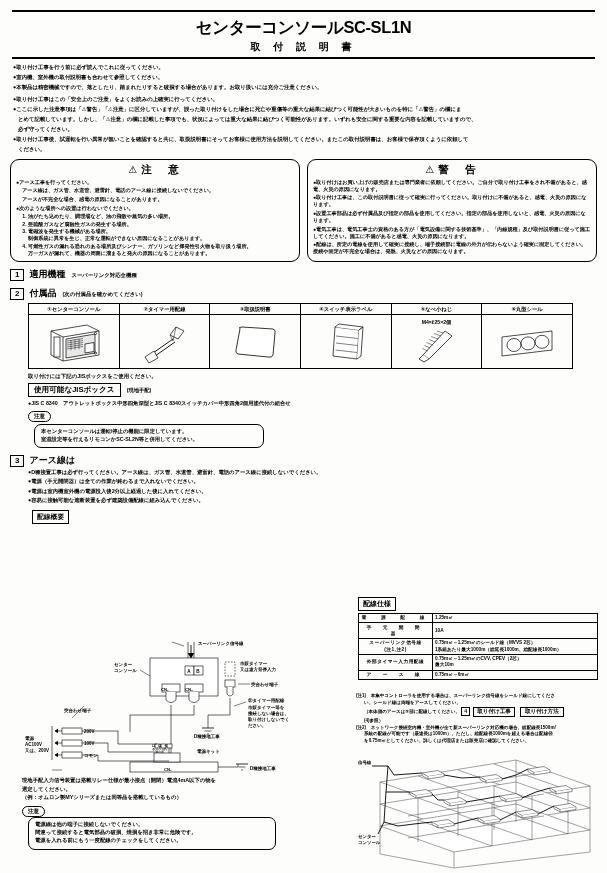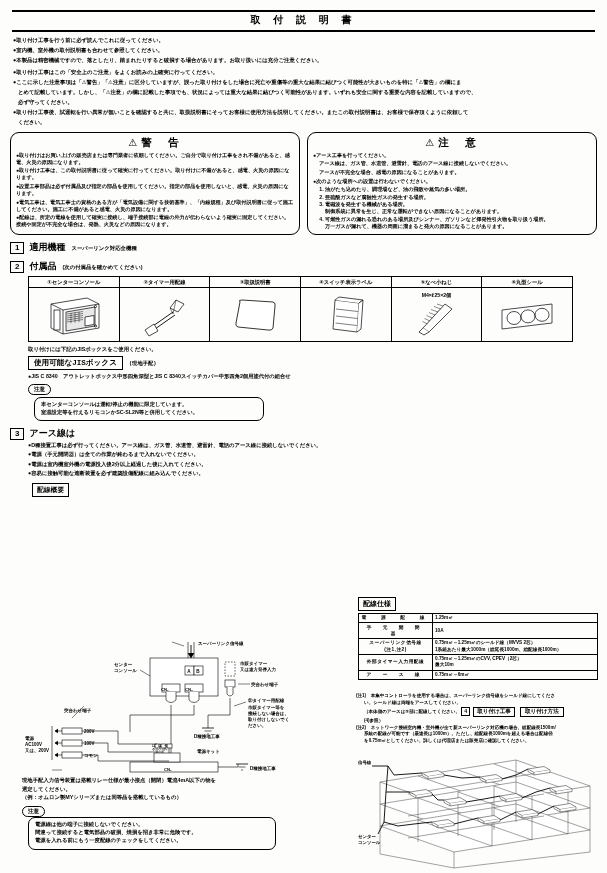--- a/index.html
+++ b/index.html
@@ -55,21 +55,21 @@
   .sec-sub { font-size:5.4px; font-weight:bold; }
 
   
   table.acc { width:545px; margin:3px 0 0 18px; border-collapse:collapse; table-layout:fixed; }
   table.acc th { border:0.9px solid #000; font-size:5.3px; font-weight:bold; padding:1.6px 0; text-align:center; }
   table.acc td { border:0.9px solid #000; height:54px; text-align:center; vertical-align:middle; padding:2px; }
   .scrspec { font-size:5.2px; font-weight:bold; margin-bottom:2px; }
 
   .note-line { font-size:5.4px; font-weight:bold; margin:4px 0 0 18px; }
 
-  .jisbox-row { display:flex; align-items:center; margin:3px 0 0 18px; gap:6px;font-family:Liberation Mono, monospace; }
+  .jisbox-row { display:flex; align-items:center; margin:3px 0 0 18px; gap:6px; }
   .jisbox-ttl { border:1.2px solid #000; font-size:7.6px; font-weight:bold; padding:1px 5px; }
   .jisbox-sub { font-size:5.3px; font-weight:bold; }
   .jis-line { font-size:5.3px; font-weight:bold; margin:3px 0 0 18px; }
 
   
   .chui-tag { display:inline-block; border:1px solid #000; border-radius:6px; font-size:5.6px; font-weight:bold; padding:0.5px 5px; margin-left:18px; }
   .chui-box { border:1px solid #000; border-radius:7px; margin:1.5px 0 0 24px; width:230px; padding:3px 6px; }
   .chui-box p { margin:0 0 1px 0; font-size:5.3px; font-weight:bold; line-height:1.35; }
 
   .e-bullets { margin:2px 0 0 18px; }
@@ -107,20 +107,21 @@
   .bldg { position:absolute; left:358px; top:742px; width:244px; height:130px; }
   .btxt { font-size:4.4px; font-weight:bold; }
 </style>
 </head>
 <body>
 
 <div class="page">
 
   
   <div class="hdr-rule-top"></div>
+  <div class="title1">センターコンソールSC-SL1N</div>
   <div class="title2">取 付 説 明 書</div>
   <div class="hdr-rule-bot"></div>
 
   <div class="bullets">
     <p>●取り付け工事を行う前に必ず読んでこれに従ってください。</p>
     <p>●室内機、室外機の取付説明書も合わせて参照してください。</p>
     <p>●本製品は精密機械ですので、落としたり、踏まれたりすると破損する場合があります。お取り扱いには充分ご注意ください。</p>
   </div>
 
   
@@ -129,31 +130,20 @@
     <p>●取り付け工事はこの「安全上のご注意」をよくお読みの上確実に行ってください。</p>
     <p>●ここに示した注意事項は「⚠警告」「⚠注意」に区分していますが、誤った取り付けをした場合に死亡や重傷等の重大な結果に結びつく可能性が大きいものを特に「⚠警告」の欄にま</p>
     <p class="ind">とめて記載しています。しかし、「⚠注意」の欄に記載した事項でも、状況によっては重大な結果に結びつく可能性があります。いずれも安全に関する重要な内容を記載していますので、</p>
     <p class="ind">必ず守ってください。</p>
     <p>●取り付け工事後、試運転を行い異常が無いことを確認すると共に、取扱説明書にそってお客様に使用方法を説明してください。またこの取付説明書は、お客様で保存頂くように依頼して</p>
     <p class="ind">ください。</p>
   </div>
 
   
   <div class="wc-wrap">
-
-    <div class="wc">
-      <div class="wc-head">
-        <span class="tri">⚠</span><span>警　告</span>
-      </div>
-      <p>●取り付けはお買い上げの販売店または専門業者に依頼してください。ご自分で取り付け工事をされ不備があると、感電、火災の原因になります。</p>
-      <p>●取り付け工事は、この取付説明書に従って確実に行ってください。取り付けに不備があると、感電、火災の原因になります。</p>
-      <p>●設置工事部品は必ず付属品及び指定の部品を使用してください。指定の部品を使用しないと、感電、火災の原因になります。</p>
-      <p>●電気工事は、電気工事士の資格のある方が「電気設備に関する技術基準」、「内線規程」及び取付説明書に従って施工してください。施工に不備があると感電、火災の原因になります。</p>
-      <p>●配線は、所定の電線を使用して確実に接続し、端子接続部に電線の外力が伝わらないよう確実に固定してください。接続や固定が不完全な場合は、発熱、火災などの原因になります。</p>
-    </div>
 
     <div class="wc">
       <div class="wc-head">
         <span class="tri">⚠</span><span>注　意</span>
       </div>
       <p>●アース工事を行ってください。</p>
       <p class="sub">アース線は、ガス管、水道管、避雷針、電話のアース線に接続しないでください。</p>
       <p class="sub">アースが不完全な場合、感電の原因になることがあります。</p>
       <p>●次のような場所への設置は行わないでください。</p>
       <ol>
@@ -161,20 +151,31 @@
         <li>亜硫酸ガスなど腐蝕性ガスの発生する場所。</li>
         <li>
           <span>電磁波を発生する機械がある場所。</span><br>
           <span>制御系統に異常を生じ、正常な運転ができない原因になることがあります。</span>
         </li>
         <li>
           <span>可燃性ガスの漏れる恐れのある場所及びシンナー、ガソリンなど揮発性引火物を取り扱う場所。</span><br>
           <span>万一ガスが漏れて、機器の周囲に溜まると発火の原因になることがあります。</span>
         </li>
       </ol>
+    </div>
+
+    <div class="wc">
+      <div class="wc-head">
+        <span class="tri">⚠</span><span>警　告</span>
+      </div>
+      <p>●取り付けはお買い上げの販売店または専門業者に依頼してください。ご自分で取り付け工事をされ不備があると、感電、火災の原因になります。</p>
+      <p>●取り付け工事は、この取付説明書に従って確実に行ってください。取り付けに不備があると、感電、火災の原因になります。</p>
+      <p>●設置工事部品は必ず付属品及び指定の部品を使用してください。指定の部品を使用しないと、感電、火災の原因になります。</p>
+      <p>●電気工事は、電気工事士の資格のある方が「電気設備に関する技術基準」、「内線規程」及び取付説明書に従って施工してください。施工に不備があると感電、火災の原因になります。</p>
+      <p>●配線は、所定の電線を使用して確実に接続し、端子接続部に電線の外力が伝わらないよう確実に固定してください。接続や固定が不完全な場合は、発熱、火災などの原因になります。</p>
     </div>
   </div>
 
   
   <div class="sec">
     <span class="sec-num">1</span>
     <span class="sec-title">適用機種</span>
     <span class="sec-sub">スーパーリンク対応全機種</span>
   </div>
 

